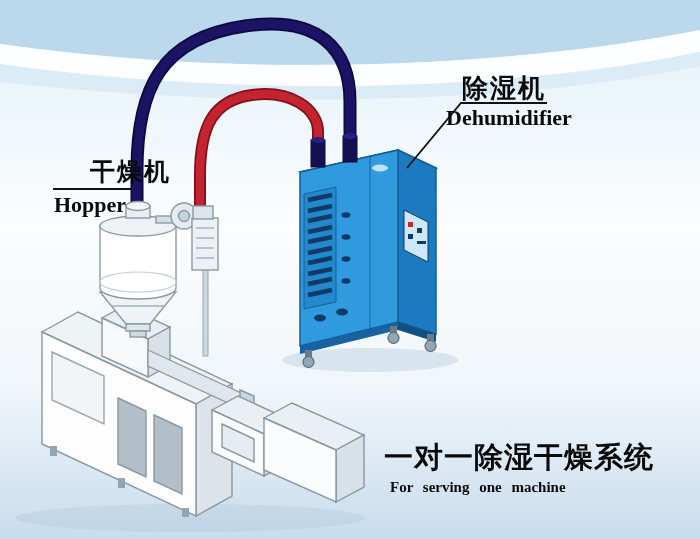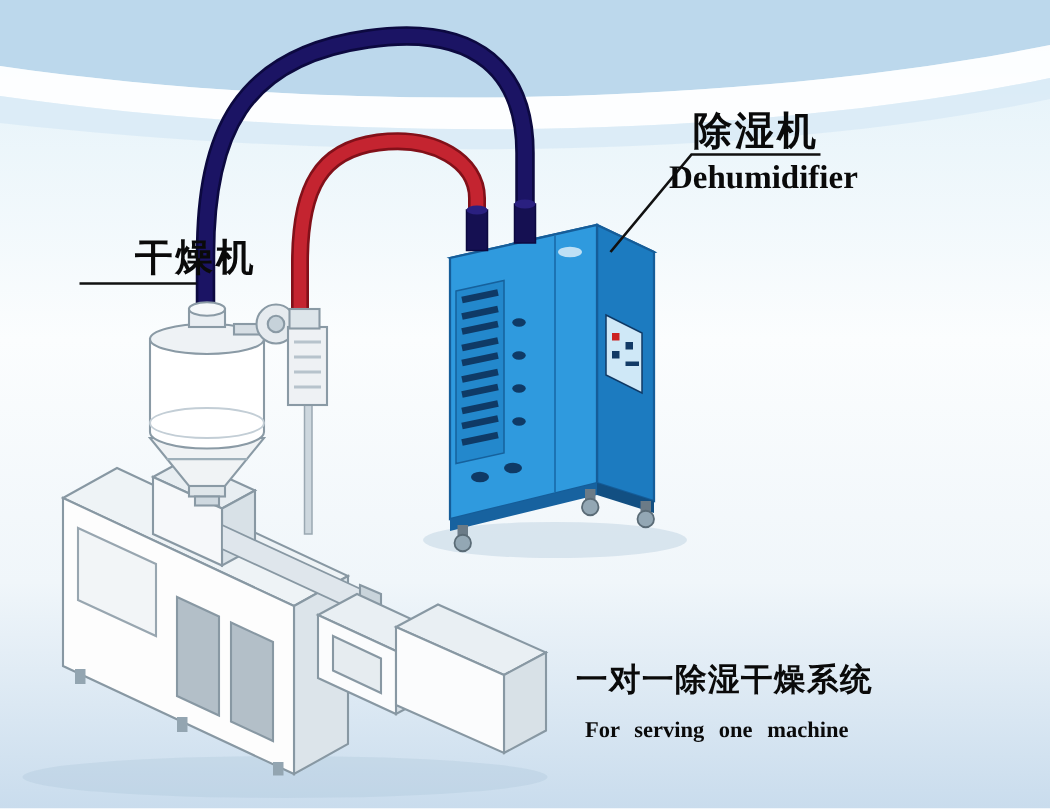--- a/index.html
+++ b/index.html
@@ -9,21 +9,21 @@
     background:linear-gradient(180deg,#cfe5f3 0%,#e8f4fa 12%,#fbfdfe 42%,#f0f6fa 72%,#c9dced 100%);
   }
   .stage svg{position:absolute;left:0;top:0;}
   .label{position:absolute;color:#0a0a0a;font-weight:bold;white-space:nowrap;line-height:1.1;}
   .cn{font-family:"DejaVu Sans",sans-serif;}
   .en{font-family:"Liberation Serif","DejaVu Serif",serif;}
   .hopper-cn{left:54px;top:158px;font-size:25px;letter-spacing:2px;margin-left:36px;}
   .hopper-en{left:54px;top:193px;font-size:22px;}
   .dehum-cn{left:462px;top:74px;font-size:26px;letter-spacing:2px;text-align:right;}
   .dehum-en{left:446px;top:106px;font-size:22px;}
-  .caption-cn{left:384px;top:442px;font-size:21px;letter-spacing:1px;}
+  .caption-cn{left:384px;top:442px;font-size:29px;letter-spacing:1px;}
   .caption-en{left:390px;top:479px;font-size:15px;word-spacing:6px;}
 </style>
 </head>
 <body>
 
 <div class="stage">
 
 <svg width="700" height="539" viewBox="0 0 700 539">
 
   <g>
@@ -160,18 +160,19 @@
   </g>
 
   <g stroke="#111111" stroke-width="1.8" fill="none">
     <polyline points="547,103 461,103 407,168"></polyline>
     <line x1="53" y1="189" x2="131" y2="189"></line>
   </g>
 
 </svg>
 
 <div class="label cn hopper-cn">干燥机</div>
+<div class="label en hopper-en">Hopper</div>
 <div class="label cn dehum-cn">除湿机</div>
 <div class="label en dehum-en">Dehumidifier</div>
 <div class="label cn caption-cn">一对一除湿干燥系统</div>
 <div class="label en caption-en">For serving one machine</div>
 
 </div>
 
 </body></html>

